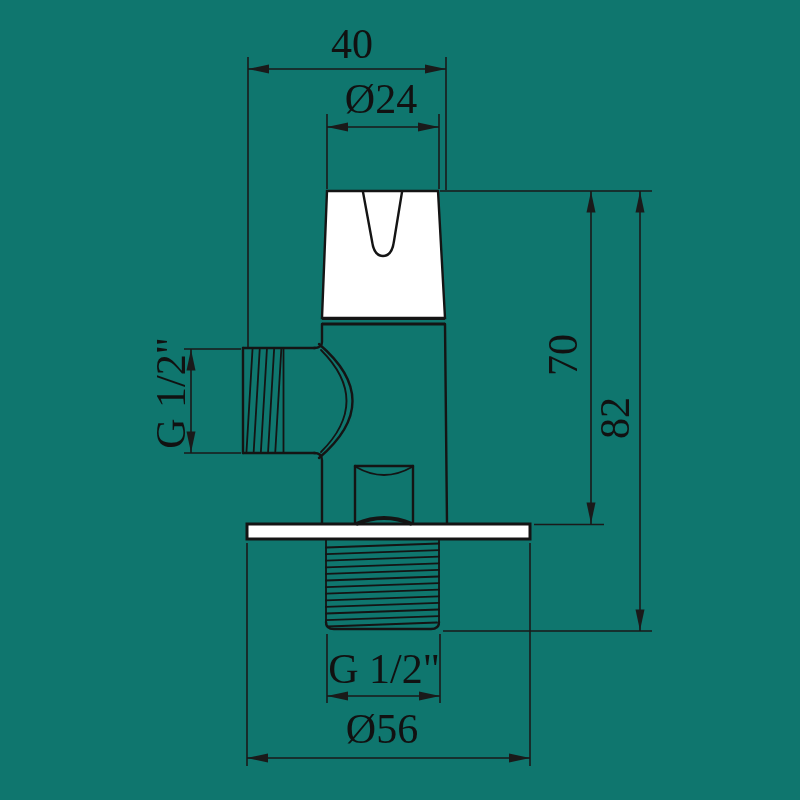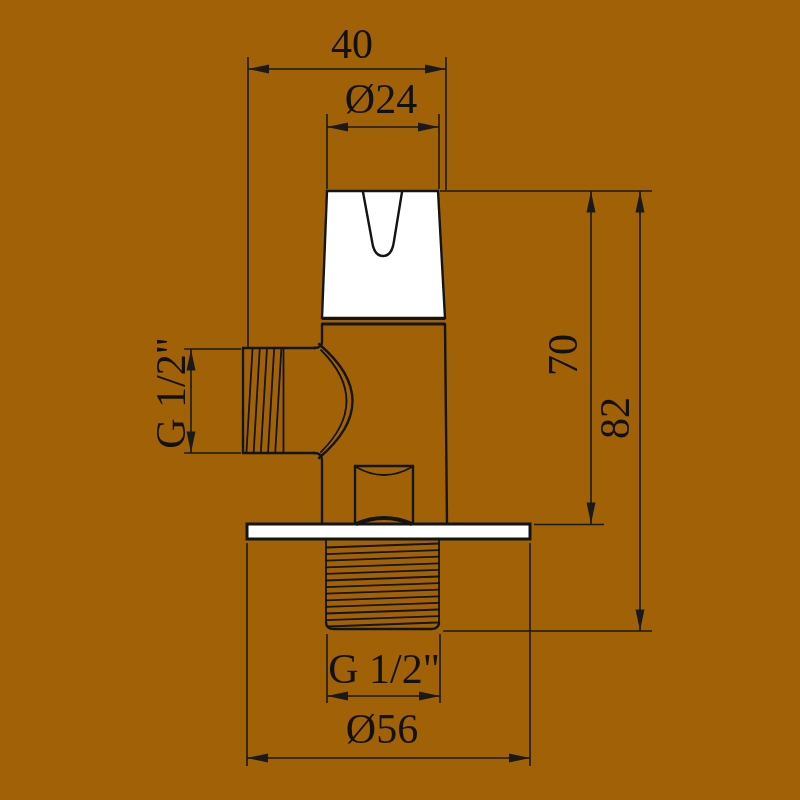--- a/index.html
+++ b/index.html
@@ -1,16 +1,16 @@
 <!DOCTYPE html>
 <html><head>
 <meta charset="utf-8">
 <style>
   html,body{margin:0;padding:0;background:#ffffff;}
-  .stage{width:800px;height:800px;position:relative;background:#a16207;overflow:hidden;}
+  .stage{width:800px;height:800px;position:relative;background:#0f766e;overflow:hidden;}
   svg{display:block;}
   .obj{stroke:#141414;fill:none;stroke-width:2.4;stroke-linecap:round;}
   .obj-thin{stroke:#141414;fill:none;stroke-width:1.8;stroke-linecap:round;}
   .obj-thick{stroke:#141414;fill:none;stroke-width:3;stroke-linecap:butt;}
   .fillw{fill:#ffffff;}
   .dim{stroke:#1a1a1a;fill:none;stroke-width:1.6;stroke-linecap:butt;}
   .arw{fill:#1a1a1a;stroke:none;}
   .lbl{font-family:"Liberation Serif","DejaVu Serif",serif;font-size:42px;fill:#111111;}
   .mid{text-anchor:middle;}
 </style>

